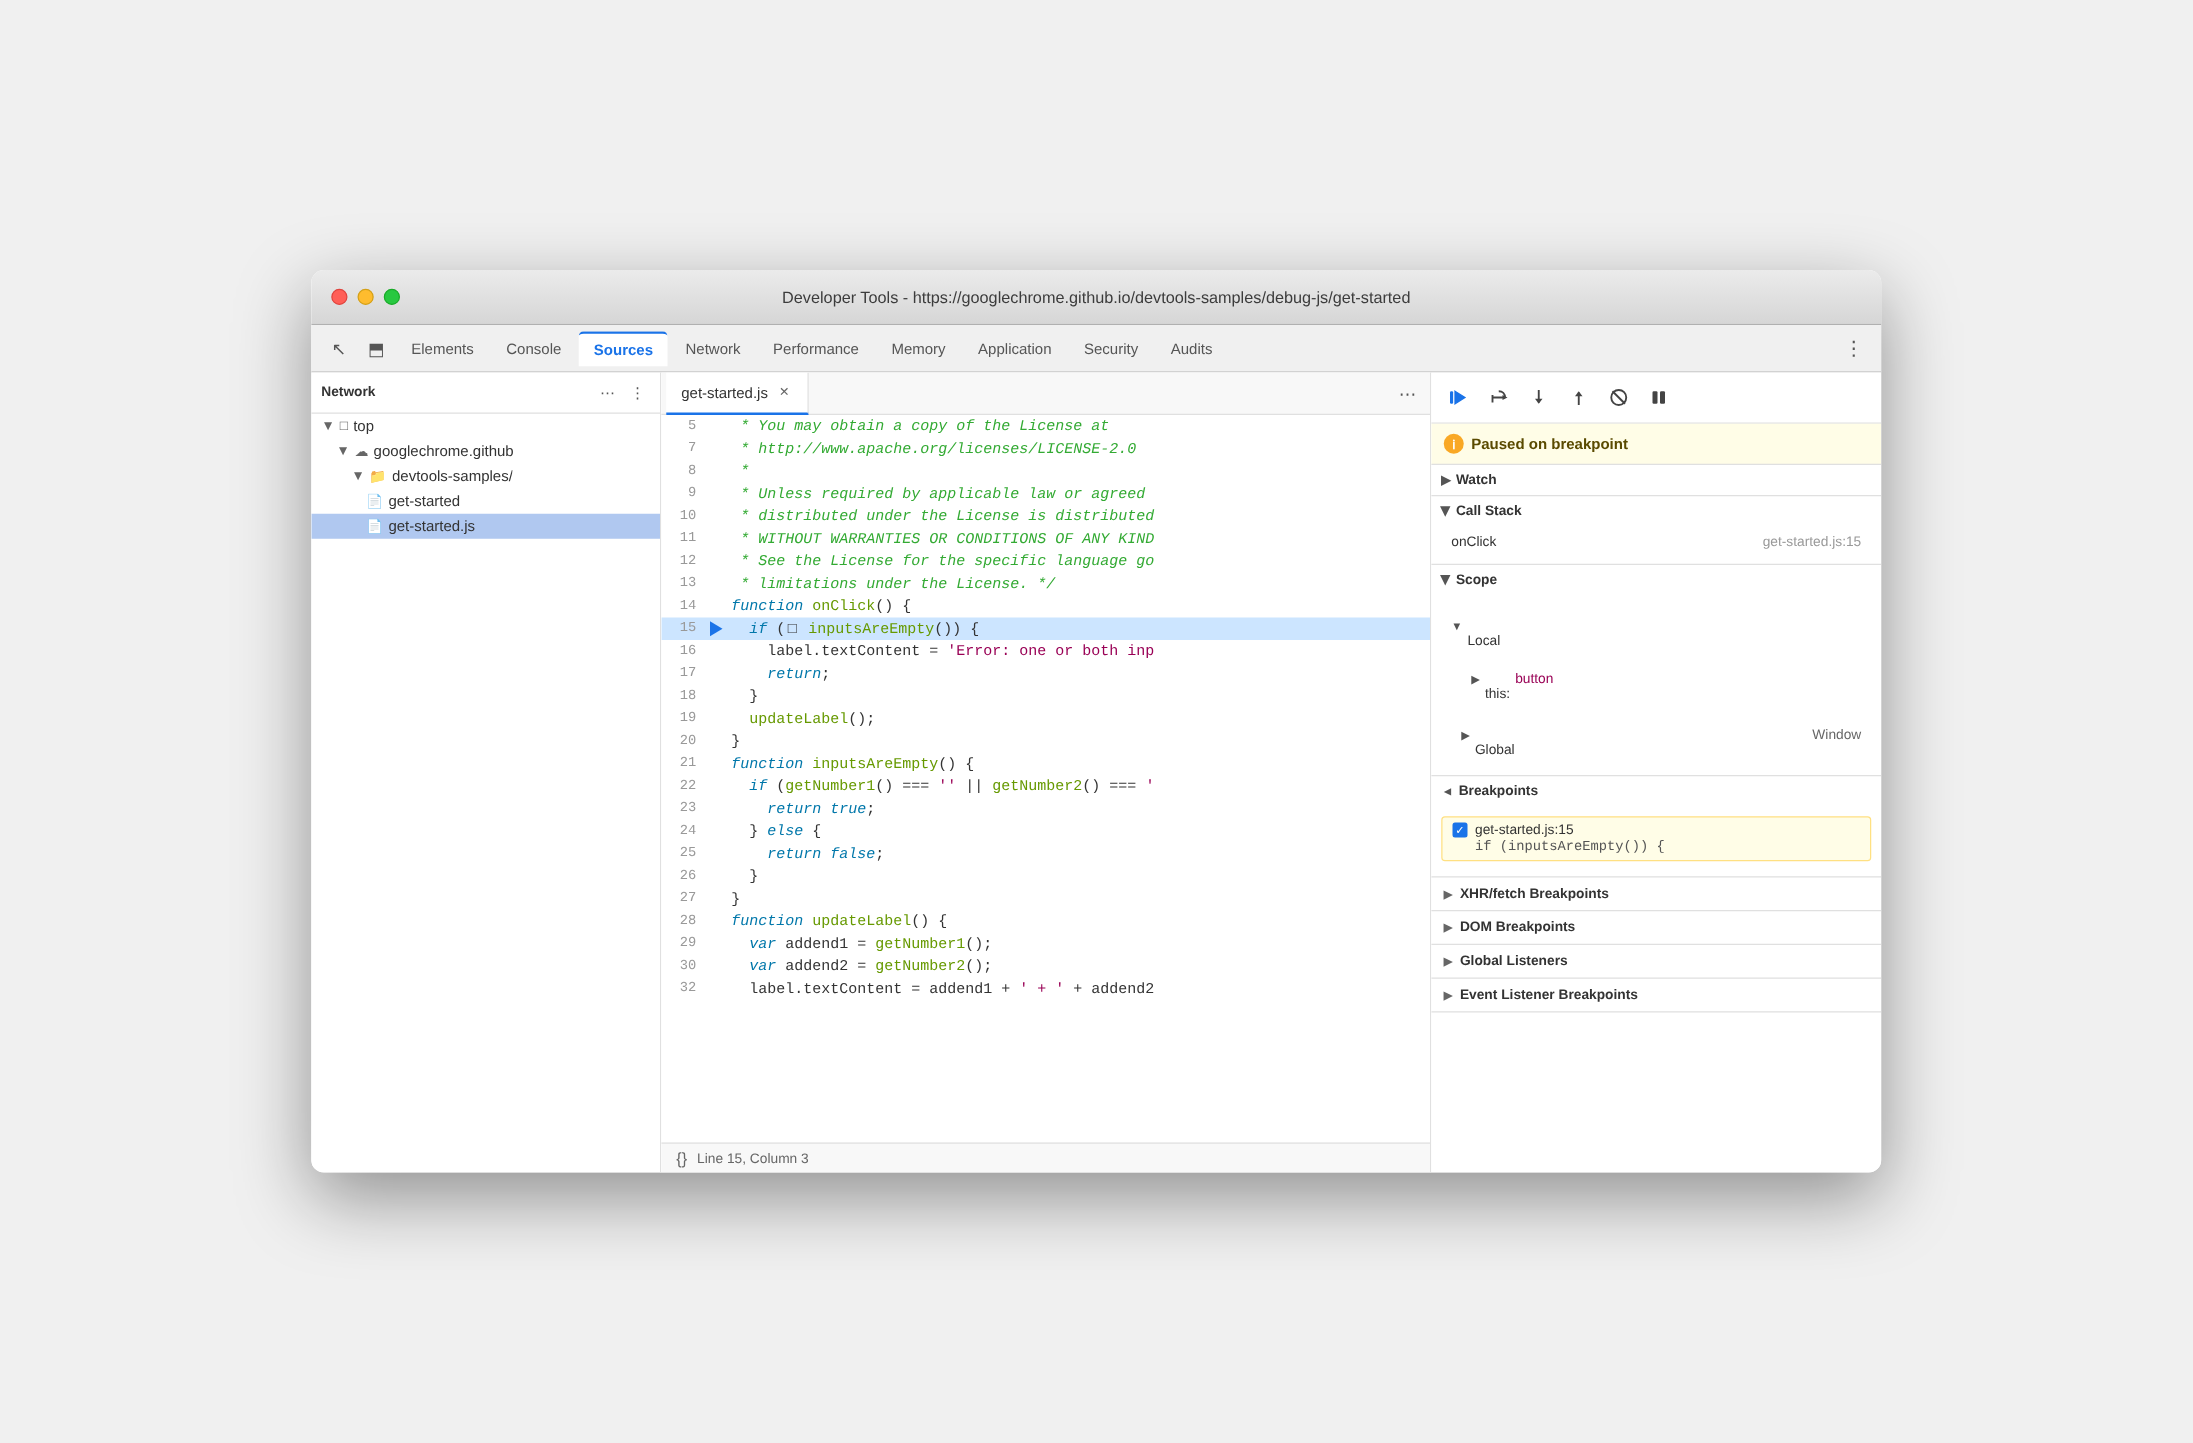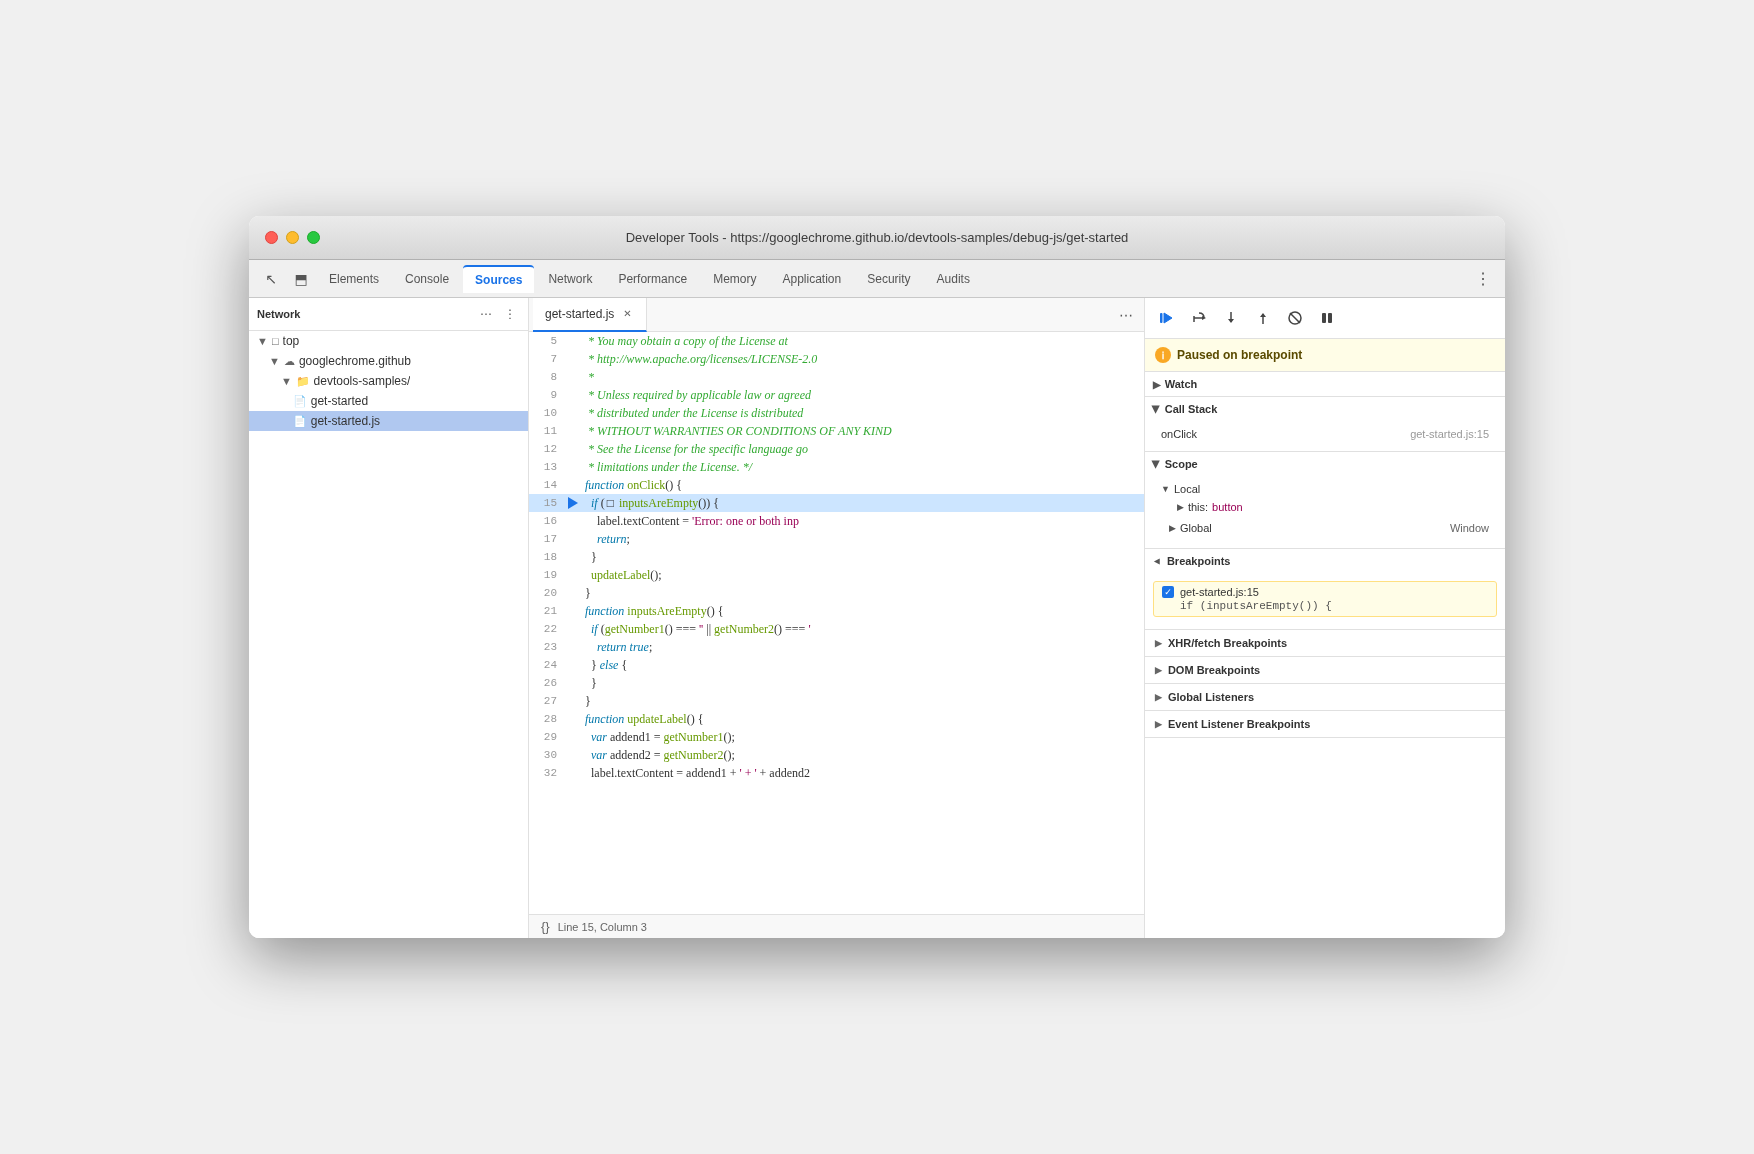--- a/index.html
+++ b/index.html
@@ -249,21 +249,20 @@
       height: 0;
       border-top: 6px solid transparent;
       border-bottom: 6px solid transparent;
       border-left: 10px solid #1a73e8;
     }
     .line-content {
       flex: 1;
       padding-left: 4px;
       white-space: pre;
       color: #333;
-      font-family: Liberation Serif, serif;
     }
     .kw { color: #07a; font-style: italic; }
     .fn { color: #690; }
     .str { color: #905; }
     .cm-green { color: #3a3; font-style: italic; }
     .code-footer {
       padding: 4px 12px;
       border-top: 1px solid #e0e0e0;
       font-size: 11px;
       color: #666;
@@ -365,21 +364,21 @@
       font-size: 11px;
       color: #333;
       display: flex;
       align-items: center;
       gap: 4px;
     }
     .scope-arrow {
       font-size: 9px;
       color: #555;
     }
-    .scope-label { color: #333; }
+    .scope-label { color: #333; margin-top: 24px; }
     .scope-value { color: #905; }
     .global-row {
       display: flex;
       justify-content: space-between;
       align-items: center;
       padding: 3px 8px;
     }
     .bp-item {
       background: #fffde7;
       border: 1px solid #ffe082;
@@ -620,20 +619,25 @@
           <span class="line-bp"></span>
           <span class="line-content">    <span class="kw">return</span> <span class="kw">true</span>;</span>
         </div>
 
         <div class="code-line">
           <span class="line-number">24</span>
           <span class="line-bp"></span>
           <span class="line-content">  } <span class="kw">else</span> {</span>
         </div>
 
+        <div class="code-line">
+          <span class="line-number">25</span>
+          <span class="line-bp"></span>
+          <span class="line-content">    <span class="kw">return</span> <span class="kw">false</span>;</span>
+        </div>
 
         <div class="code-line">
           <span class="line-number">26</span>
           <span class="line-bp"></span>
           <span class="line-content">  }</span>
         </div>
 
         <div class="code-line">
           <span class="line-number">27</span>
           <span class="line-bp"></span>

